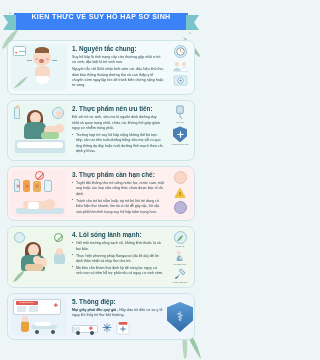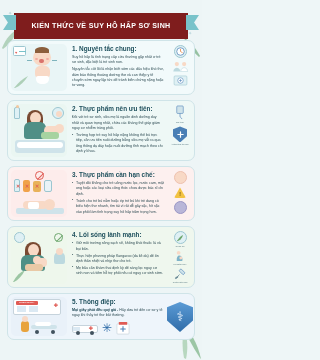--- a/index.html
+++ b/index.html
@@ -12,22 +12,22 @@
   .page{position:absolute;inset:0;background:#edf5f6;overflow:hidden}
 
   
   .leaf{position:absolute;pointer-events:none}
   .heart{position:absolute;color:#f4b9bd;font-size:6px;pointer-events:none}
   .spark{position:absolute;color:#bcd9df;font-size:5px;pointer-events:none}
 
   
   .banner-wrap{position:relative;height:34px;margin-top:6px}
   .ribbon{
-    position:absolute;left:14px;right:14px;top:7px;height:26px;
-    background:#7f1d1d;display:flex;align-items:center;justify-content:center;
+    position:absolute;left:14px;right:14px;top:7px;height:17px;
+    background:#3b82f6;display:flex;justify-content:center;
   }
   .ribbon:before,.ribbon:after{
     content:"";position:absolute;top:2px;width:13px;height:15px;background:#79c3ca;
   }
   .ribbon:before{left:-11px;clip-path:polygon(0 0,100% 0,100% 100%,0 100%,38% 50%)}
   .ribbon:after{right:-11px;clip-path:polygon(0 0,100% 0,62% 50%,100% 100%,0 100%)}
   .ribbon-title{
     color:#fff;font-size:7.1px;font-weight:bold;letter-spacing:.35px;white-space:nowrap;
   }
 

